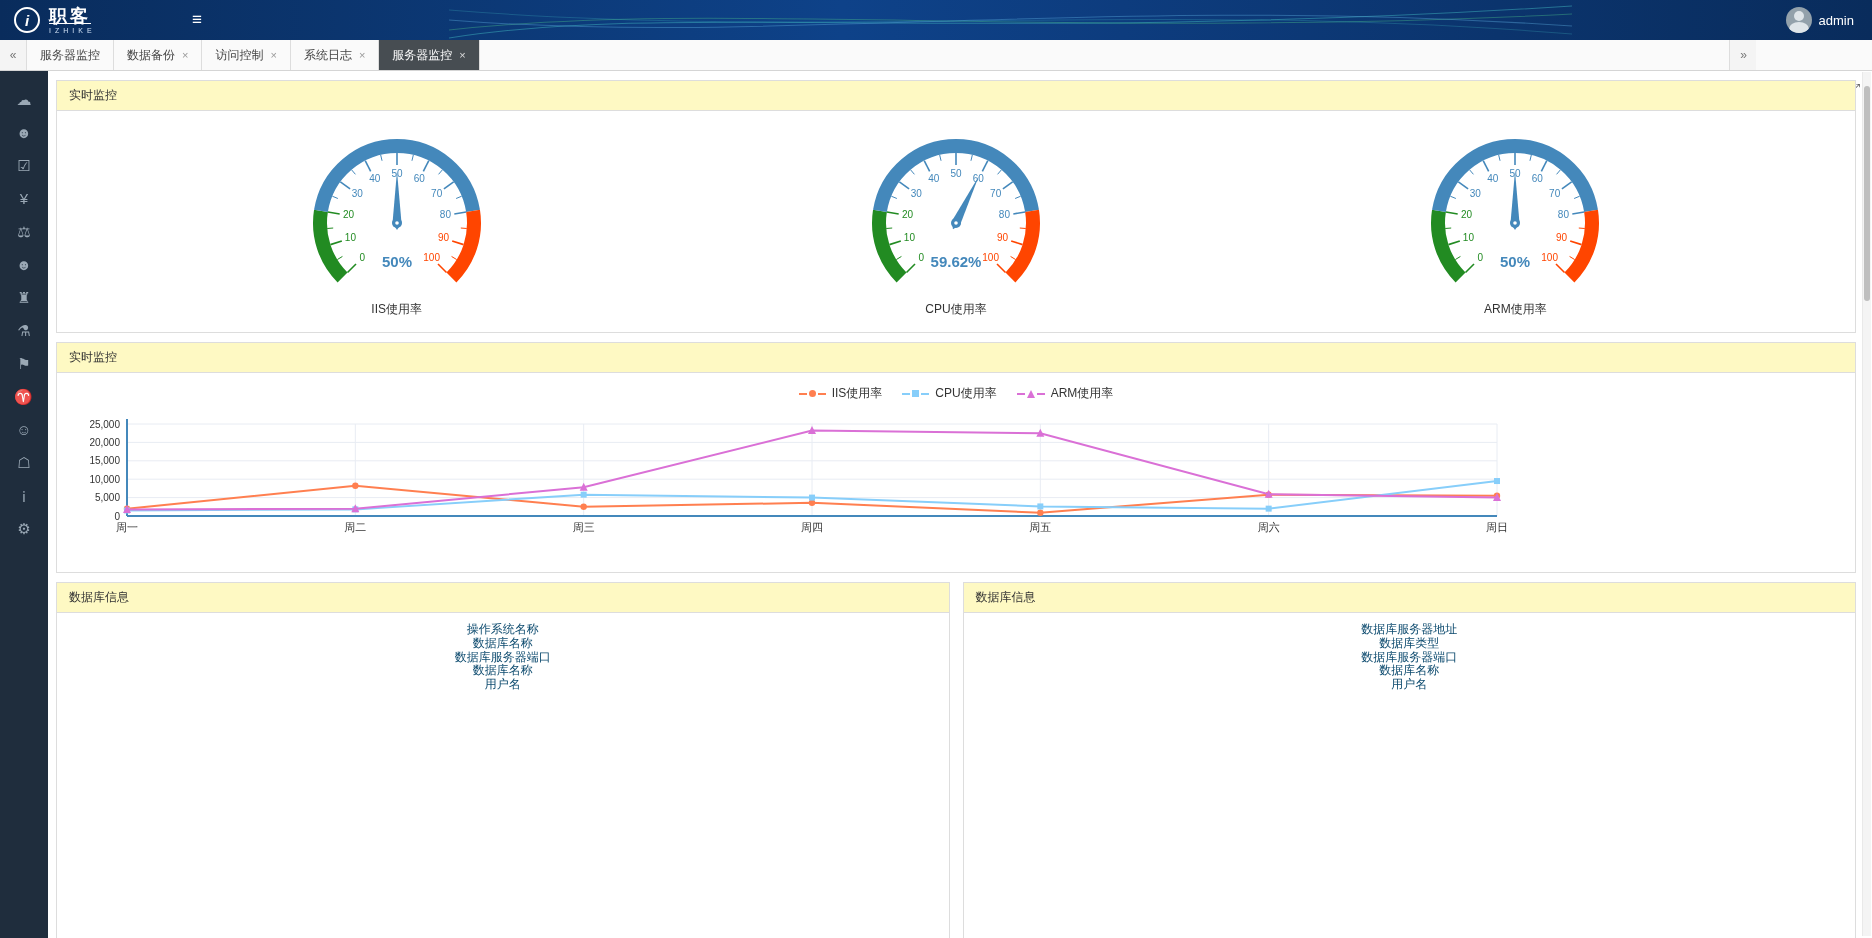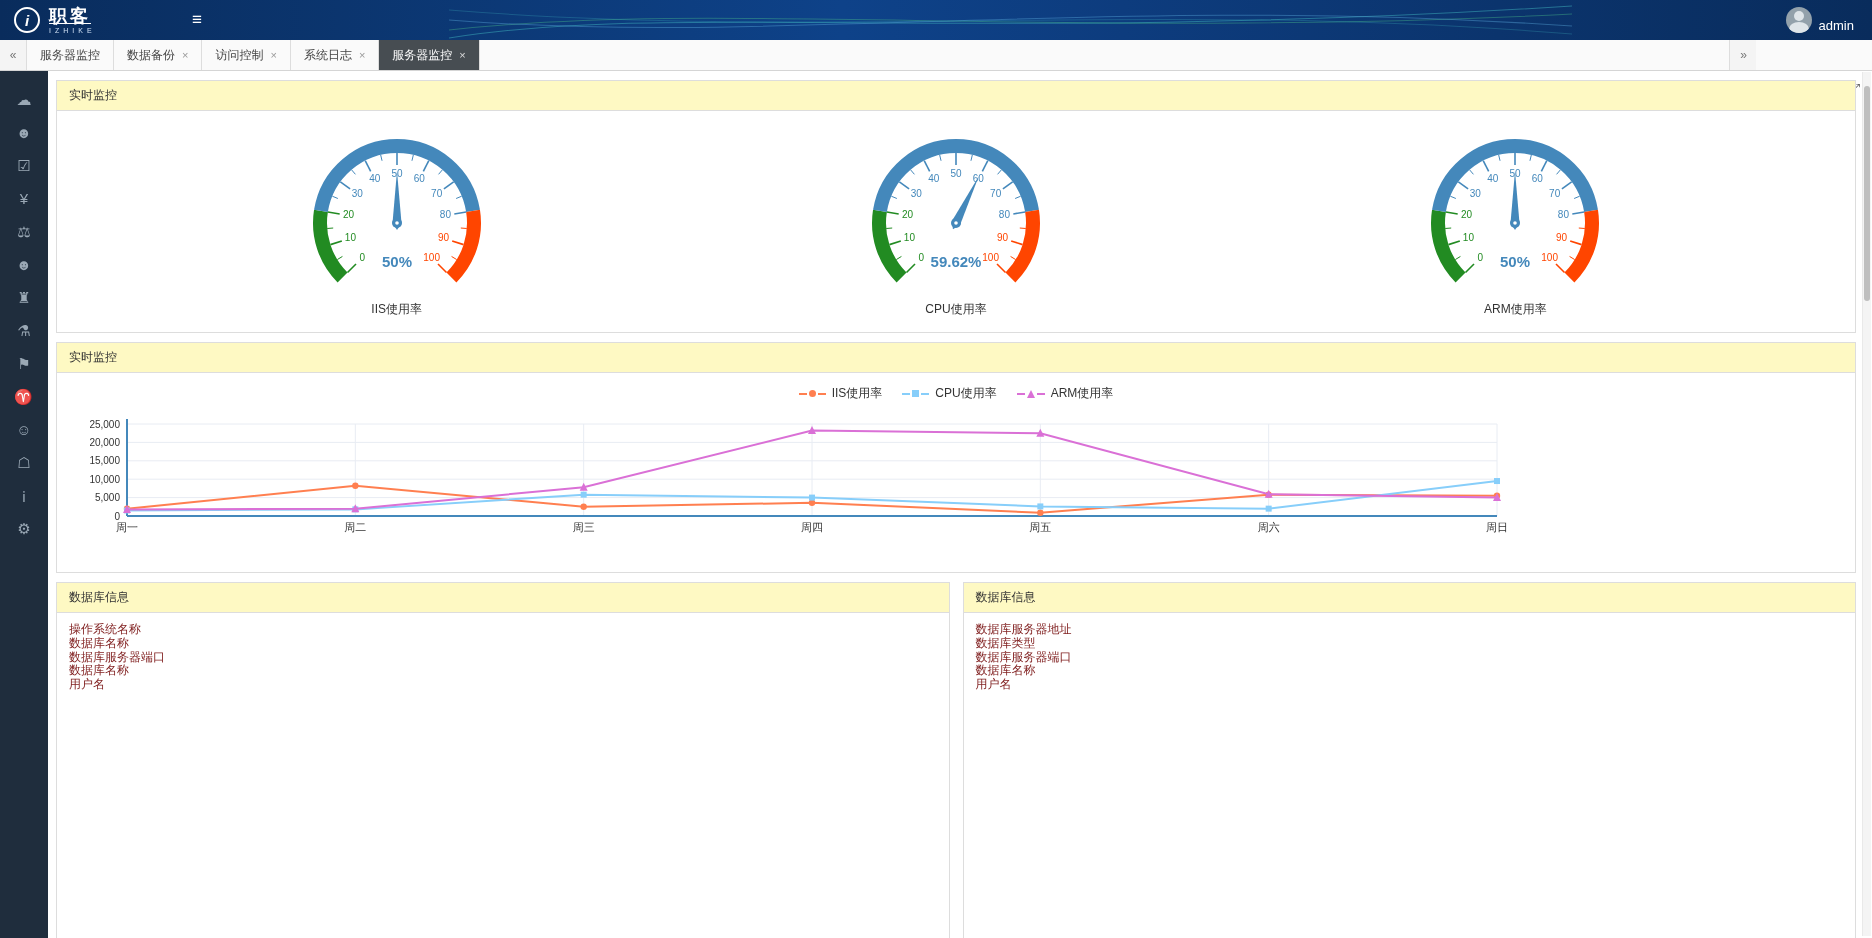--- a/index.html
+++ b/index.html
@@ -15,21 +15,21 @@
     background:linear-gradient(90deg,#092c5c 0%,#0e4289 45%,#0d3c7e 60%,#092c5c 100%);
   }
   .brand { width:176px; display:flex; align-items:center; gap:9px; padding-left:14px; cursor:pointer; }
   .logo-circle { width:26px; height:26px; border:2px solid #fff; border-radius:50%;
     display:flex; align-items:center; justify-content:center; font-style:italic; font-weight:bold; font-size:15px; flex:0 0 auto; }
   .brand-text { display:flex; flex-direction:column; line-height:1; }
   .brand-cn { font-size:18px; font-weight:bold; letter-spacing:3px;text-decoration:underline; }
   .brand-sub { font-size:7px; letter-spacing:4px; color:#cfe0f4; margin-top:2px; }
   .menu-toggle { background:none; border:none; color:#fff; font-size:17px; cursor:pointer; margin-left:6px; padding:4px 10px; }
   .deco { position:absolute; left:24%; top:0; height:40px; width:60%; pointer-events:none; }
-  .user { margin-left:auto; display:flex; align-items:flex-end; gap:7px; padding-right:18px; font-size:13px; cursor:pointer; z-index:2; }
+  .user { margin-left:auto; display:flex; align-items:center; gap:7px; padding-right:18px; font-size:13px; cursor:pointer; z-index:2; }
   .avatar { width:26px; height:26px; border-radius:50%; background:#93a1ab; position:relative; overflow:hidden; flex:0 0 auto; }
   .av-head { position:absolute; left:8px; top:4px; width:10px; height:10px; border-radius:50%; background:#dfe5e9; }
   .av-body { position:absolute; left:3px; top:15px; width:20px; height:14px; border-radius:50% 50% 0 0; background:#dfe5e9; }
 
   
   .tabbar { height:31px; background:#fafafa; border-bottom:1px solid #d5d5d5; display:flex; align-items:stretch; }
   .tab-scroll { width:27px; border:none; border-right:1px solid #ddd; background:#f4f4f4; color:#777; font-size:12px; cursor:pointer; }
   .tab-scroll.right { border-right:none; border-left:1px solid #ddd; }
   .tabs { display:flex; }
   .tab { display:flex; align-items:center; gap:7px; padding:0 13px; border-right:1px solid #ddd; font-size:12px; color:#444; cursor:pointer; white-space:nowrap; }
@@ -65,21 +65,21 @@
   .lg-mk.circle { width:7px; height:7px; border-radius:50%; }
   .lg-mk.rect { width:7px; height:7px; }
   .lg-mk.triangle { width:0; height:0; background:none !important;
     border-left:4.5px solid transparent; border-right:4.5px solid transparent; border-bottom:8px solid #da70d6; }
   .lg-label { font-size:12px; color:#333; margin-left:4px; }
 
   
   .info-row { display:flex; gap:13px; }
   .info-row .panel { flex:1; margin-bottom:0; }
   .info-body { padding:10px 12px; height:340px; }
-  .info-line { font-size:12px; color:#7f1d1d; line-height:1.15; }
+  .info-line { font-size:12px; color:#0c4a6e; line-height:1.15;text-align:center; }
 
   
   .sb-track { position:absolute; right:1px; top:72px; width:9px; height:864px; background:#f4f4f4; border-left:1px solid #e9e9e9; }
   .sb-thumb { position:absolute; top:14px; left:1px; width:6px; height:215px; background:#bfbfbf; border-radius:3px; cursor:pointer; }
 </style>
 </head>
 <body>
 
 <div class="topbar">
   <div class="brand">

